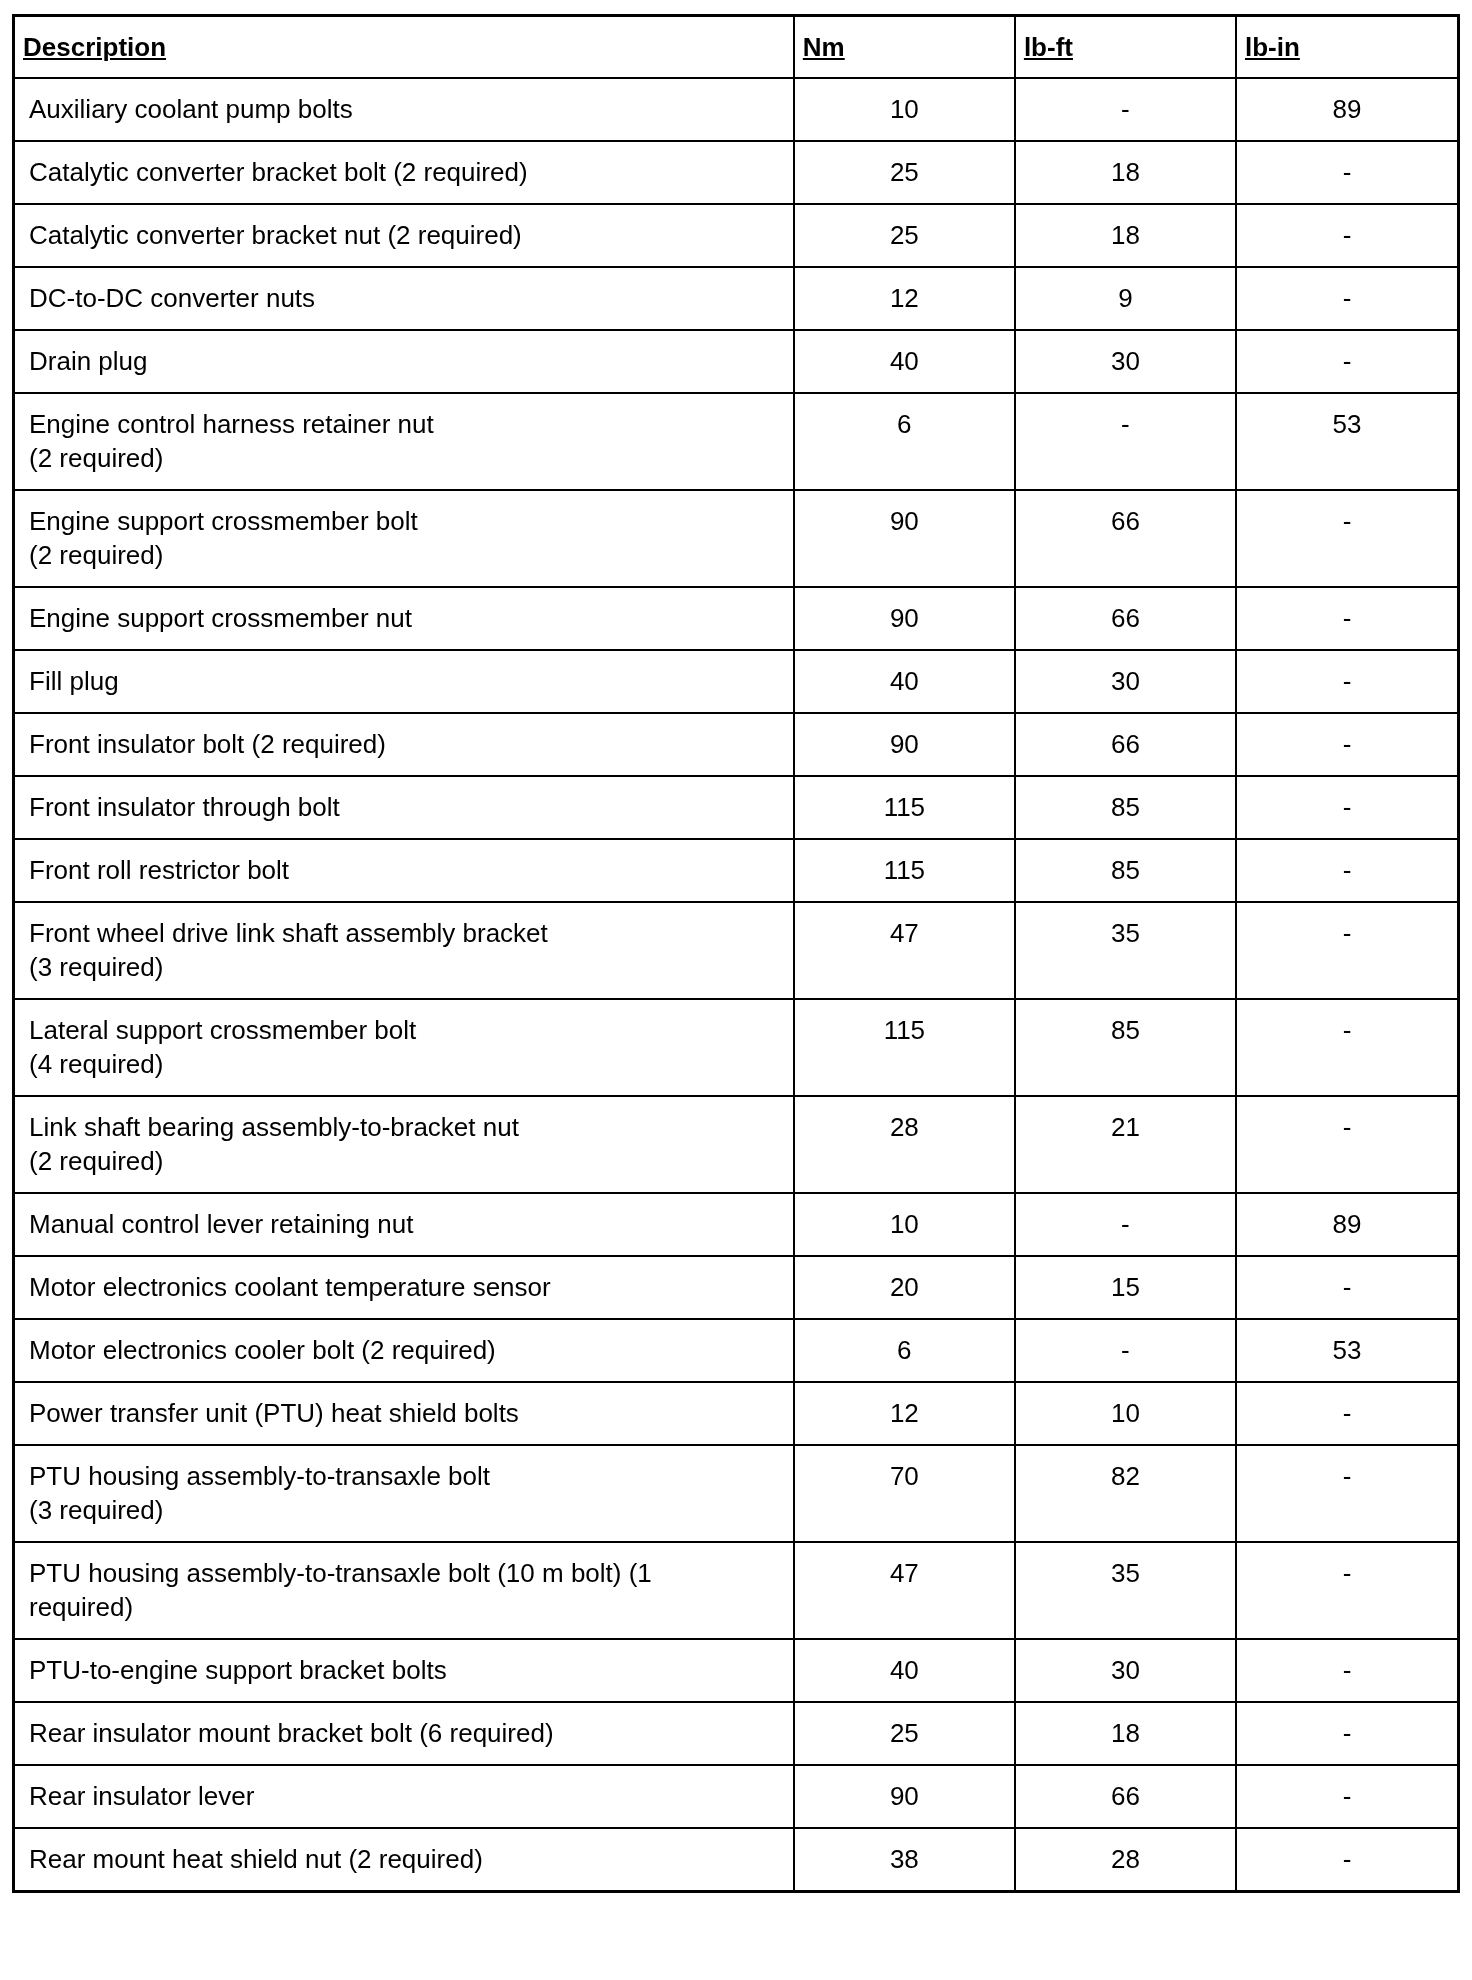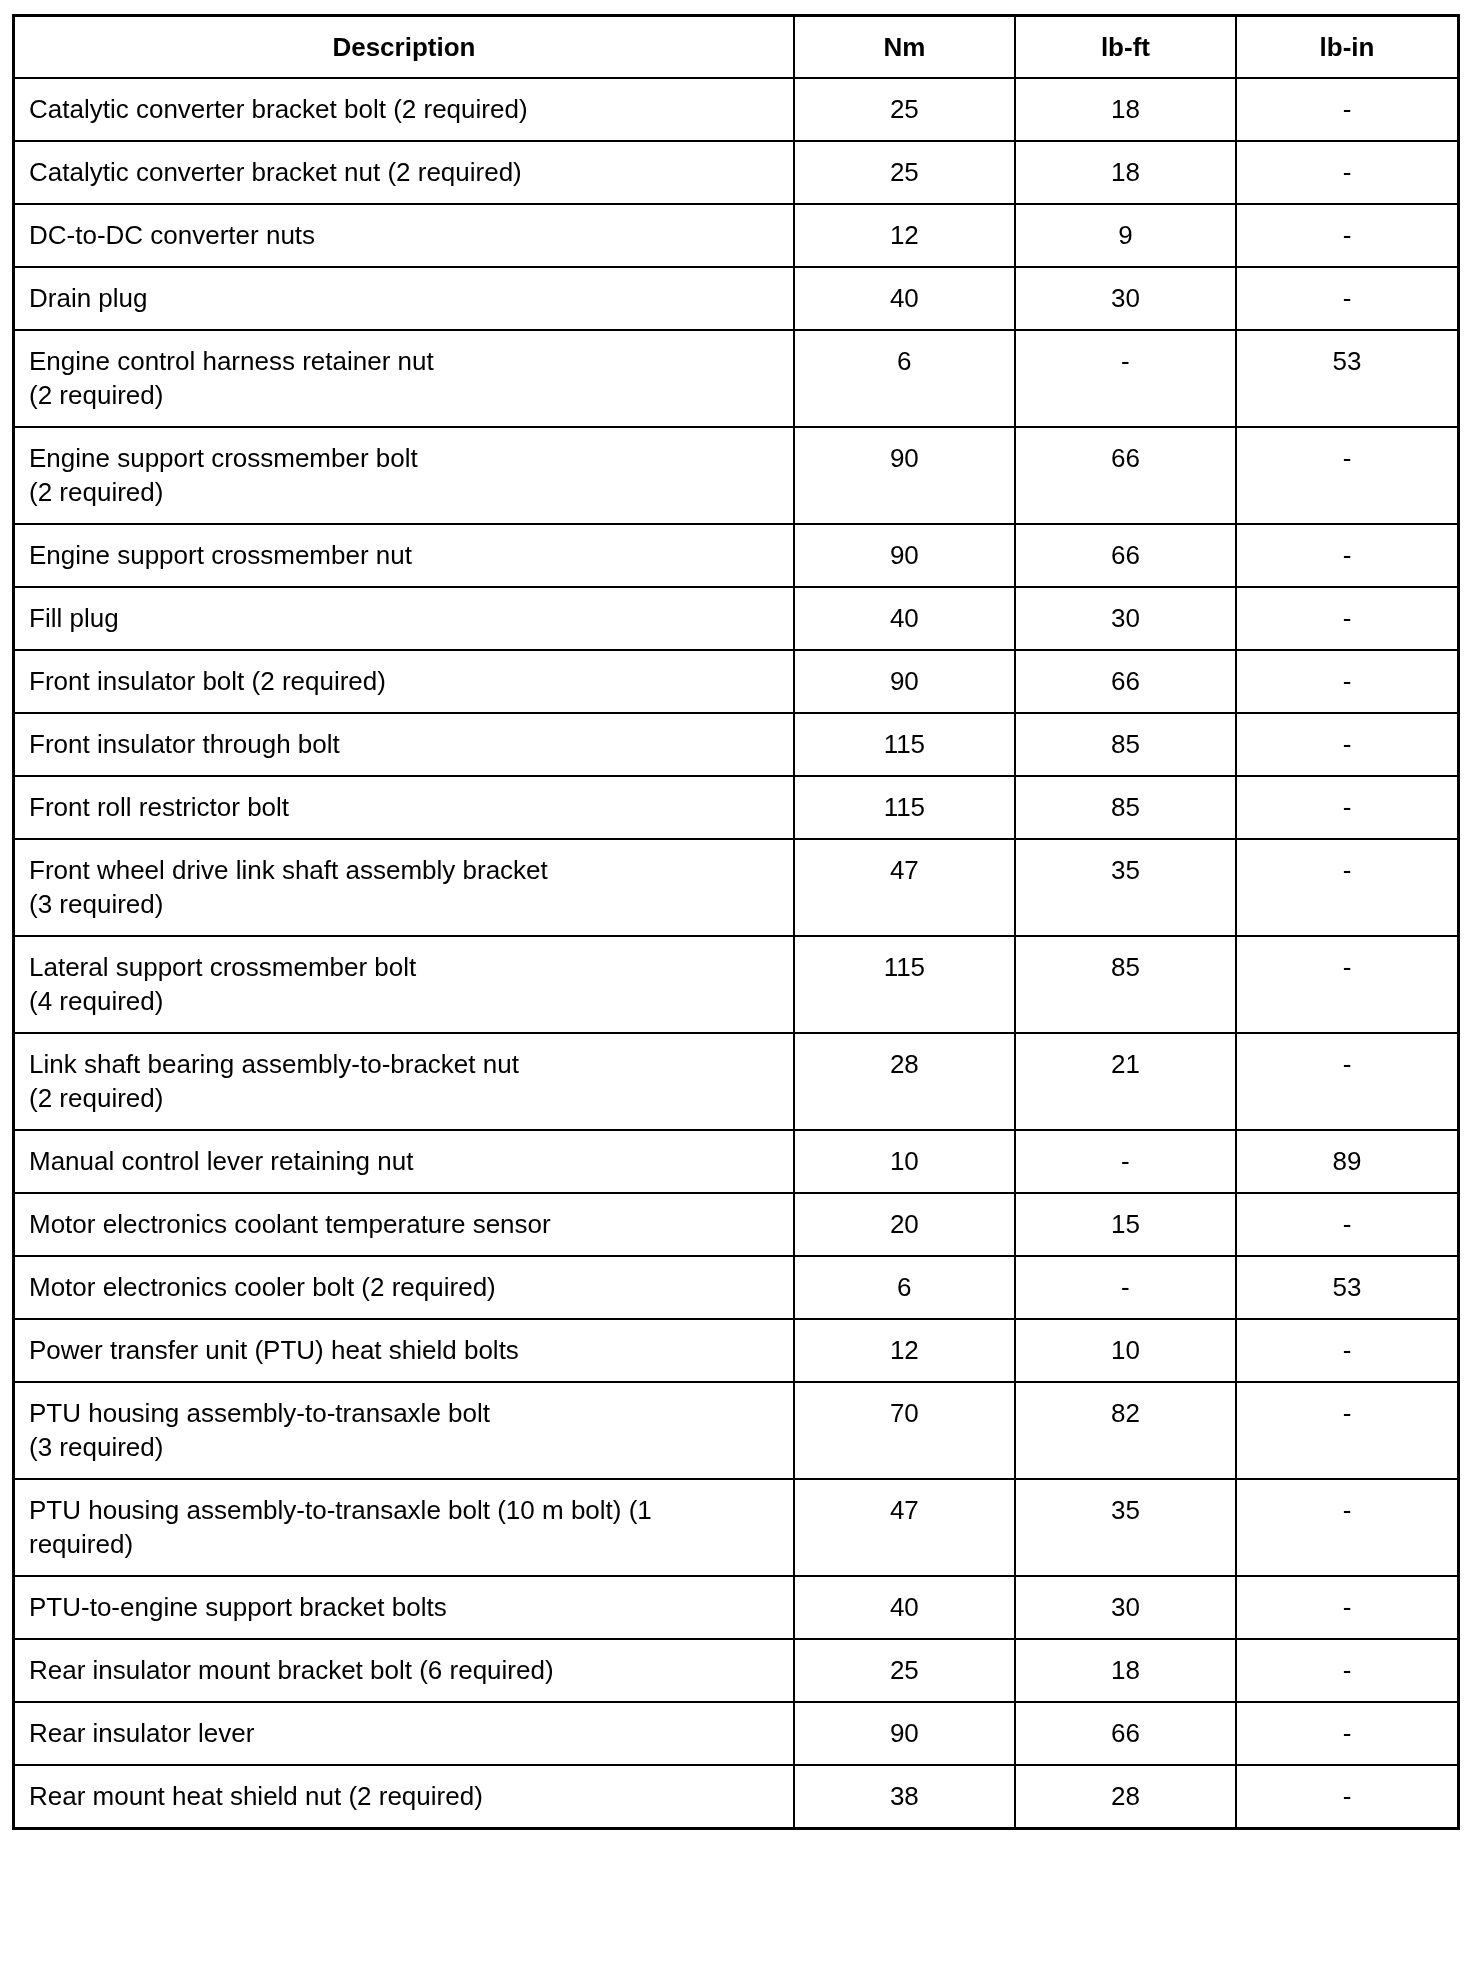--- a/index.html
+++ b/index.html
@@ -30,22 +30,23 @@
   col.c-lbin { width: 15.4%; }
   th, td {
     border: 2px solid #000000;
     font-size: 26px;
     line-height: 34px;
     vertical-align: top;
     box-sizing: border-box;
   }
   th {
     font-weight: bold;
-    text-align: center;
+    text-align: left;
     padding: 13px 8px 13px;
+    text-decoration: underline;
   }
   td {
     padding: 13px 14px 14px;
   }
   td.desc {
     text-align: left;
     white-space: pre-line;
   }
   td.val {
     text-align: center;
@@ -64,20 +65,26 @@
     </colgroup>
     <thead>
       <tr>
         <th>Description</th>
         <th>Nm</th>
         <th>lb-ft</th>
         <th>lb-in</th>
       </tr>
     </thead>
     <tbody id="table-body">
+  <tr>
+    <td class="desc">Auxiliary coolant pump bolts</td>
+    <td class="val">10</td>
+    <td class="val">-</td>
+    <td class="val">89</td>
+  </tr>
 
   <tr>
     <td class="desc">Catalytic converter bracket bolt (2 required)</td>
     <td class="val">25</td>
     <td class="val">18</td>
     <td class="val">-</td>
   </tr>
 
   <tr>
     <td class="desc">Catalytic converter bracket nut (2 required)</td>

